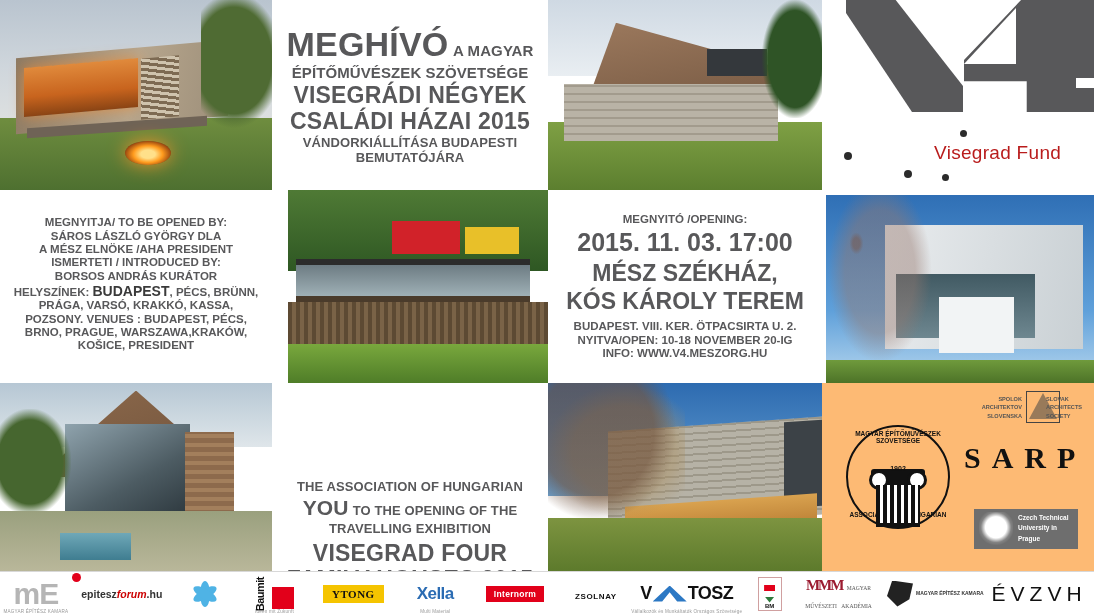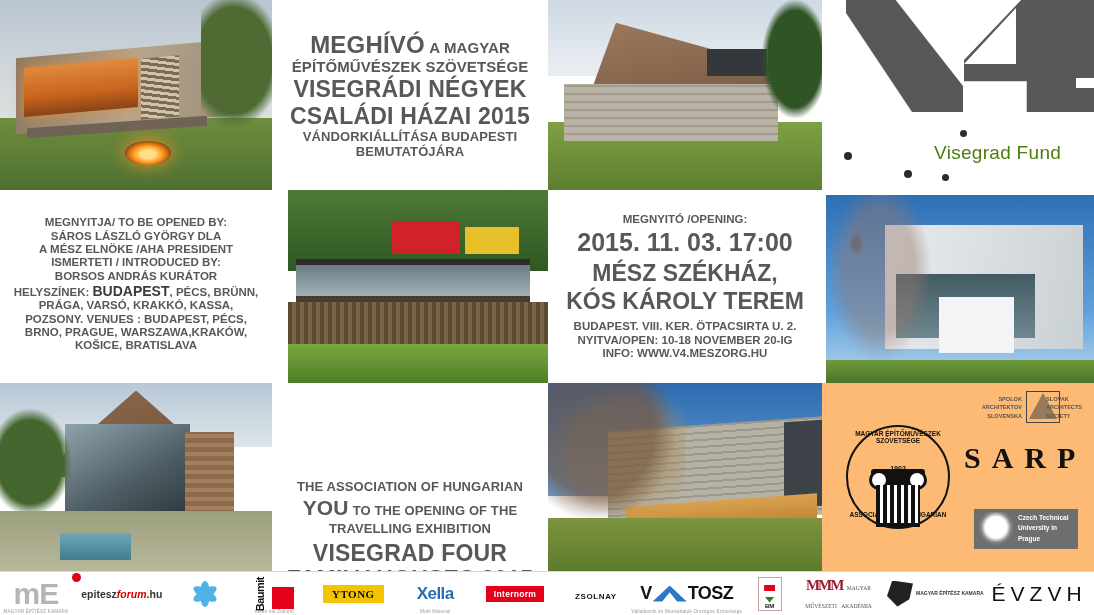--- a/index.html
+++ b/index.html
@@ -23,21 +23,21 @@
     display: flex; flex-direction: column;
     align-items: center; justify-content: center;
     text-align: center;
     color: #58585a;
     padding: 4px 6px;
     background: #ffffff;
   }
   .txt .ln { width: 100%; line-height: 1.16; white-space: nowrap; }
 
   
-  .t-xl  { font-size: 24px; font-weight: 700; letter-spacing: .2px; margin-top: 45px; }
+  .t-xl  { font-size: 34px; font-weight: 700; letter-spacing: .2px; margin-top: 45px; }
   .t-lg  { font-size: 23px; font-weight: 700; letter-spacing: .2px; }
   .t-md  { font-size: 15px; font-weight: 700; letter-spacing: .1px; }
   .t-sm  { font-size: 13px; font-weight: 700; letter-spacing: .1px; }
   .t-xs  { font-size: 11.5px; font-weight: 700; }
 
   
   .photo { position: absolute; overflow: hidden; }
   .photo .sky, .photo .ground, .photo .bldg, .photo .tree,
   .photo .roof, .photo .glass, .photo .acc, .photo .acc2,
   .photo .fire, .photo .deck, .photo .shrub, .photo .pool { position: absolute; }
@@ -159,21 +159,21 @@
     background:#58585a;
     clip-path: polygon(56% 0%, 100% 0%, 100% 100%, 56% 100%, 56% 74%, 0% 74%, 0% 56%, 56% 0%);
   }
   .v4-4-notch {
     position:absolute; left:128px; top:14px; width:52px; height:56px;
     background:#ffffff; clip-path: polygon(0% 100%, 100% 0%, 100% 100%);
   }
   .v4-bang-top { position:absolute; right:-6px; top:0; width:34px; height:84px; background:#58585a; }
   .v4-bang-dot { position:absolute; right:-6px; top:94px; width:34px; height:24px; background:#58585a; }
   .vf-row { position:absolute; left:8px; top:130px; width:250px; height:46px; }
-  .vf-text { position:absolute; left:104px; top:12px; font-size:19px; color:#4d7c0f; font-weight:400; letter-spacing:.3px; }
+  .vf-text { position:absolute; left:104px; top:12px; font-size:19px; color:#b91c1c; font-weight:400; letter-spacing:.3px; }
   .vf-dot { position:absolute; background:#2b2b2b; border-radius:50%; }
   .vf-d1 { left:130px; top:0px; width:7px; height:7px; }
   .vf-d2 { left:14px; top:22px; width:8px; height:8px; }
   .vf-d3 { left:74px; top:40px; width:8px; height:8px; }
   .vf-d4 { left:112px; top:44px; width:7px; height:7px; }
 
   
   #partner-logos-cell { background:#fdba74; }
   .mesz-seal {
     position:absolute; left:24px; top:42px; width:104px; height:104px;
@@ -326,21 +326,21 @@
     <div class="ln t-xs">SÁROS LÁSZLÓ GYÖRGY DLA</div>
     <div class="ln t-xs">A MÉSZ ELNÖKE /AHA PRESIDENT</div>
     <div class="ln t-xs">ISMERTETI / INTRODUCED BY:</div>
     <div class="ln t-xs">BORSOS ANDRÁS KURÁTOR</div>
     <div class="ln t-xs">
       <span>HELYSZÍNEK: </span><span style="font-size:14px;font-weight:700;color:#3a3a3a;">BUDAPEST</span><span>, PÉCS, BRÜNN,</span>
     </div>
     <div class="ln t-xs">PRÁGA, VARSÓ, KRAKKÓ, KASSA,</div>
     <div class="ln t-xs">POZSONY. VENUES : BUDAPEST, PÉCS,</div>
     <div class="ln t-xs">BRNO, PRAGUE, WARSZAWA,KRAKÓW,</div>
-    <div class="ln t-xs">KOŠICE, BRATISLAVA</div>
+    <div class="ln t-xs">KOŠICE, PRESIDENT</div>
   </div>
 
   <div class="cell photo" id="photo-colorbox-house" style="left:288px; top:190px; width:260px; height:193px;">
     <div class="sky"></div>
       <div class="tree"></div>
     <div class="acc"></div>
       <div class="acc2"></div>
     <div class="glass"></div>
       <div class="bldg"></div>
       <div class="ground"></div>

